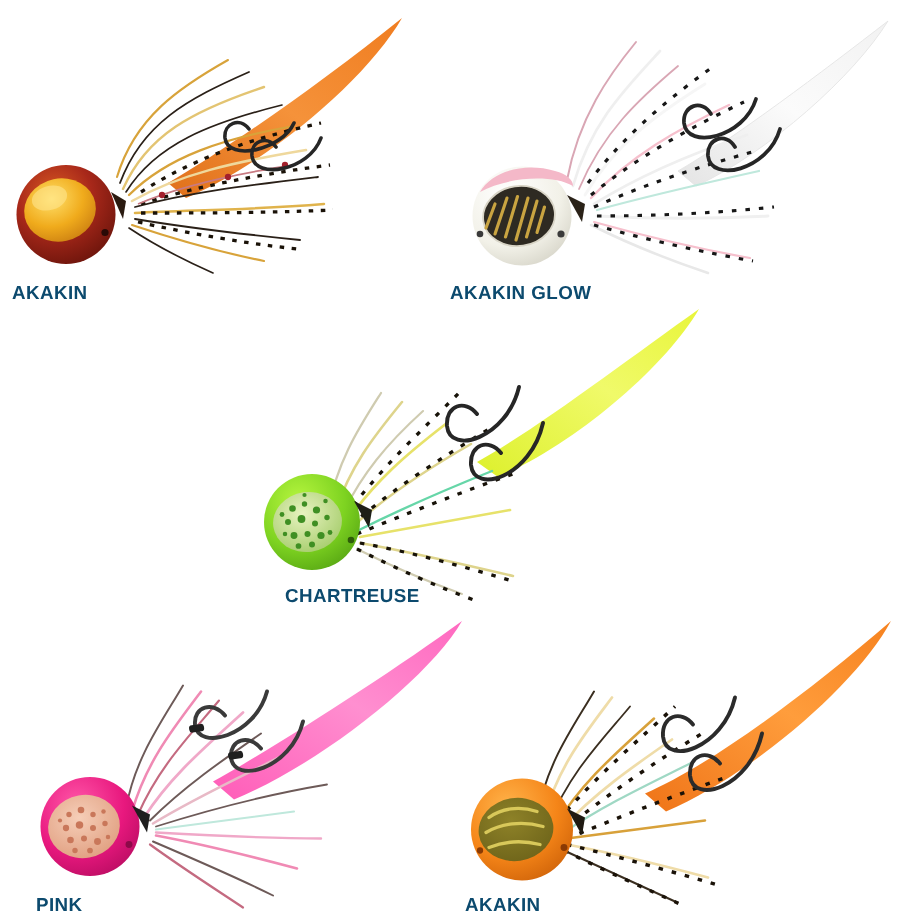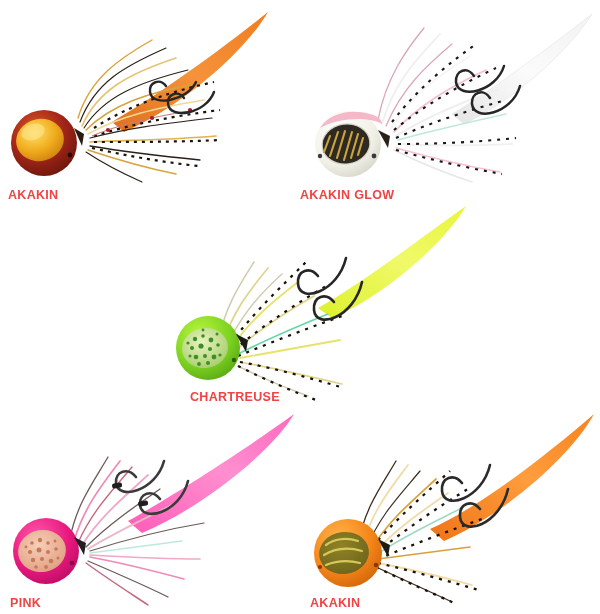--- a/index.html
+++ b/index.html
@@ -11,21 +11,21 @@
   }
   .stage{position:absolute;inset:0;width:600px;height:614px;background:#fff;}
   .lure{position:absolute;}
   .lure-art{position:absolute;left:0;top:0;}
   .label{
     position:absolute;
     font-family:"Liberation Sans", sans-serif;
     font-weight:bold;
     font-size:12.5px;
     letter-spacing:0.3px;
-    color:#ef4444;
+    color:#0c4a6e;
     white-space:nowrap;
     line-height:1;
   }
   svg{display:block;overflow:visible;}
 </style>
 </head>
 <body>
 
 <div class="stage">
 
@@ -227,21 +227,21 @@
           <circle cx="40" cy="156" r="1.5"></circle>
             <circle cx="53" cy="130" r="1.4"></circle>
         </g>
         <circle cx="84" cy="160" r="2.2" fill="#2d5c08"></circle>
         <path d="M86,134 L98,140 L96,152 Z" fill="#1e1e16"></path>
       </g>
     </svg>
     <div class="label" style="left:40px;top:191px;">CHARTREUSE</div>
   </div>
 
-  <div class="lure" style="left:2px;top:405;width:300px;height:209px;top:405px;text-align:center;">
+  <div class="lure" style="left:16px;top:405;width:300px;height:209px;top:405px;text-align:center;">
     <svg class="lure-art" width="300" height="209" viewBox="0 0 300 209">
       <defs>
         <linearGradient id="pk-blade" x1="0" y1="1" x2="1" y2="0">
           <stop offset="0" stop-color="#ff5cb8"></stop>
             <stop offset="0.55" stop-color="#ff8fd0"></stop>
             <stop offset="1" stop-color="#ff69c0"></stop>
         </linearGradient>
         <radialGradient id="pk-head" cx="0.36" cy="0.28" r="0.88">
           <stop offset="0" stop-color="#ff56a8"></stop>
             <stop offset="0.55" stop-color="#e8187e"></stop>

